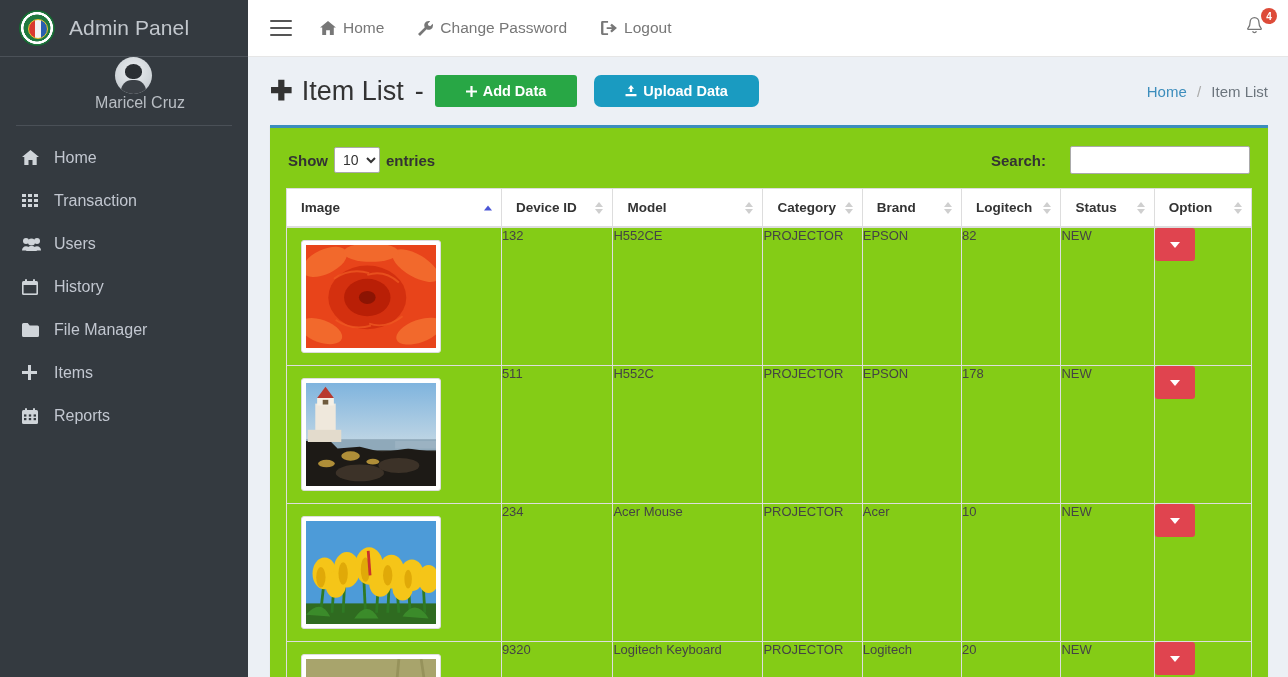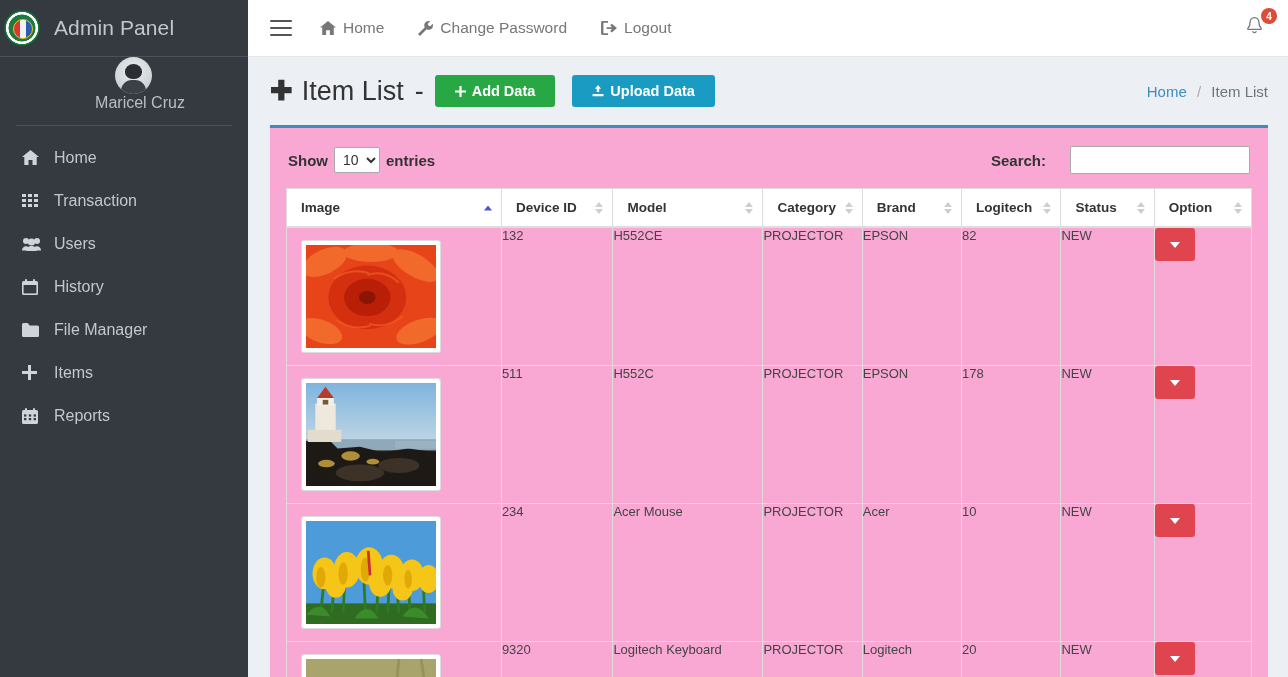--- a/index.html
+++ b/index.html
@@ -14,21 +14,21 @@
   
   .sidebar {
     width: 248px; flex: 0 0 248px;
     background: #343a40;
     height: 677px;
     overflow: hidden;
   }
   .brand {
     height: 57px;
     display: flex; align-items: center;
-    padding-left: 4px;
+    padding-left: 19px;
     border-bottom: 1px solid #4b5158;
   }
   .brand-logo {
     width: 36px; height: 36px; border-radius: 50%;
     background: radial-gradient(circle at 50% 50%, #f5d547 0%, #e8c32e 26%, #1f7a3f 30%, #1f7a3f 52%, #ffffff 54%, #ffffff 62%, #1f7a3f 64%, #1f7a3f 78%, #f2c83c 80%, #cfa81f 100%);
     box-shadow: inset 0 0 2px rgba(0,0,0,.6);
     position: relative; flex: 0 0 36px;
   }
   .brand-logo::after {
     content: ""; position: absolute; left: 9px; top: 9px;
@@ -122,33 +122,33 @@
   .page-title {
     display: flex; align-items: center; gap: 9px;
     font-size: 27px; color: #333; font-weight: 400;
   }
   .plus-icon { font-size: 27px; font-weight: 700; color: #333; line-height: 1; }
   .dash { color: #333; margin: 0 2px; }
   .btn {
     display: inline-flex; align-items: center; gap: 6px;
     color: #fff; font-size: 14.5px; font-weight: 600;
     border: none; border-radius: 3px;
-    padding: 9px 20px; cursor: pointer;
+    padding: 9px 31px; cursor: pointer;
     line-height: 1;
   }
   .btn svg { display: block; }
   .btn-green { background: #28a745; }
-  .btn-blue { background: #1a9bc1; margin-left: 8px; }
+  .btn-blue { background: #1a9bc1; margin-left: 8px; border-radius: 7px; }
   .breadcrumb { margin-left: auto; font-size: 15px; color: #6c757d; }
   .breadcrumb a { color: #3c8dbc; text-decoration: none; cursor: pointer; }
   .bc-sep { margin: 0 6px; color: #aaa; }
 
   .card {
     margin: 0 20px 0 22px;
-    background: #f9a8d4;
+    background: #84cc16;
     border-top: 3px solid #3c8dbc;
     box-shadow: 0 1px 1px rgba(0,0,0,.1);
     flex: 1;
     overflow: hidden;
   }
   .card-body { padding: 14px 16px 0 16px; }
   .table-controls {
     display: flex; align-items: center;
     padding: 4px 2px 14px 2px;
   }

